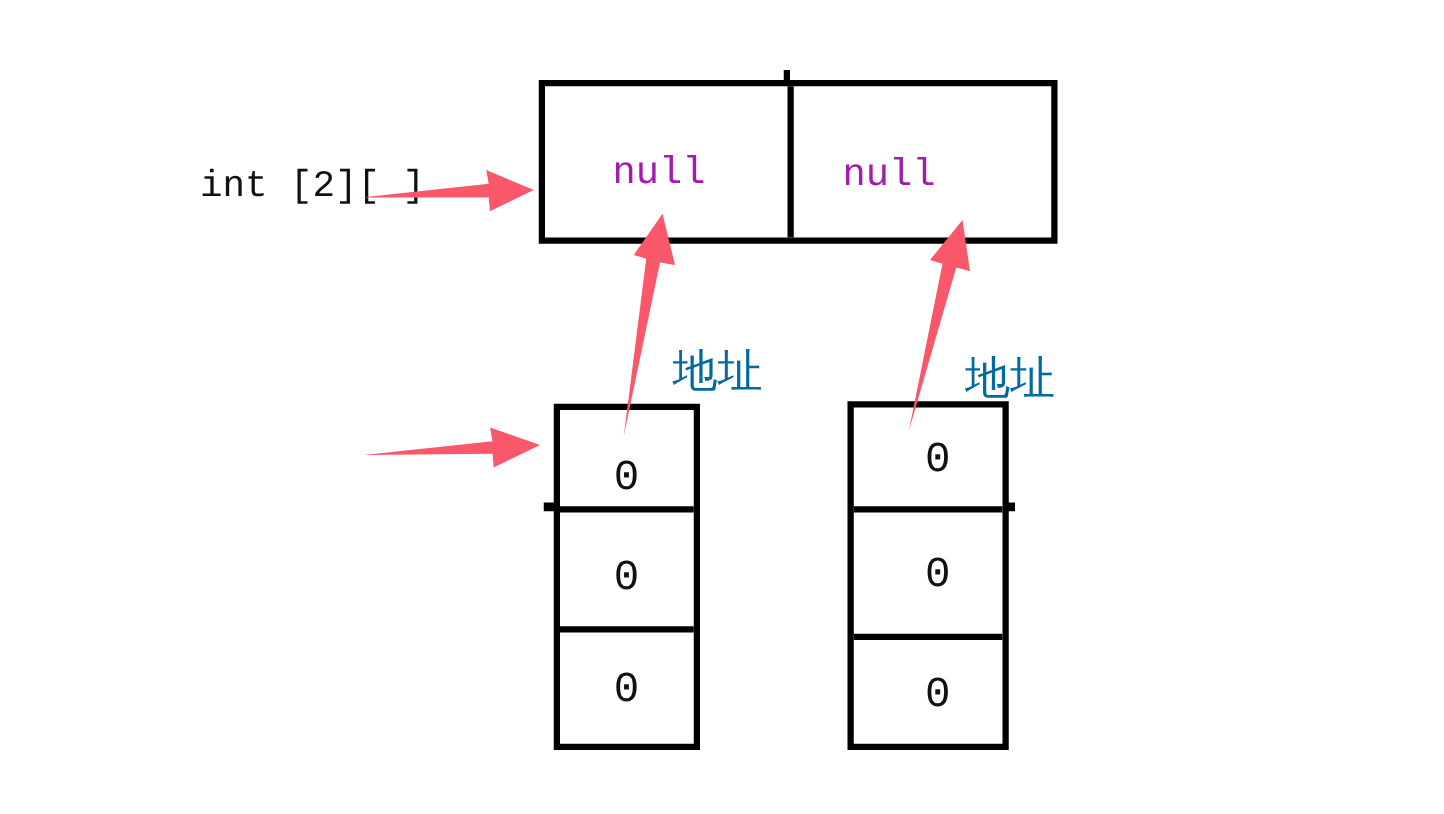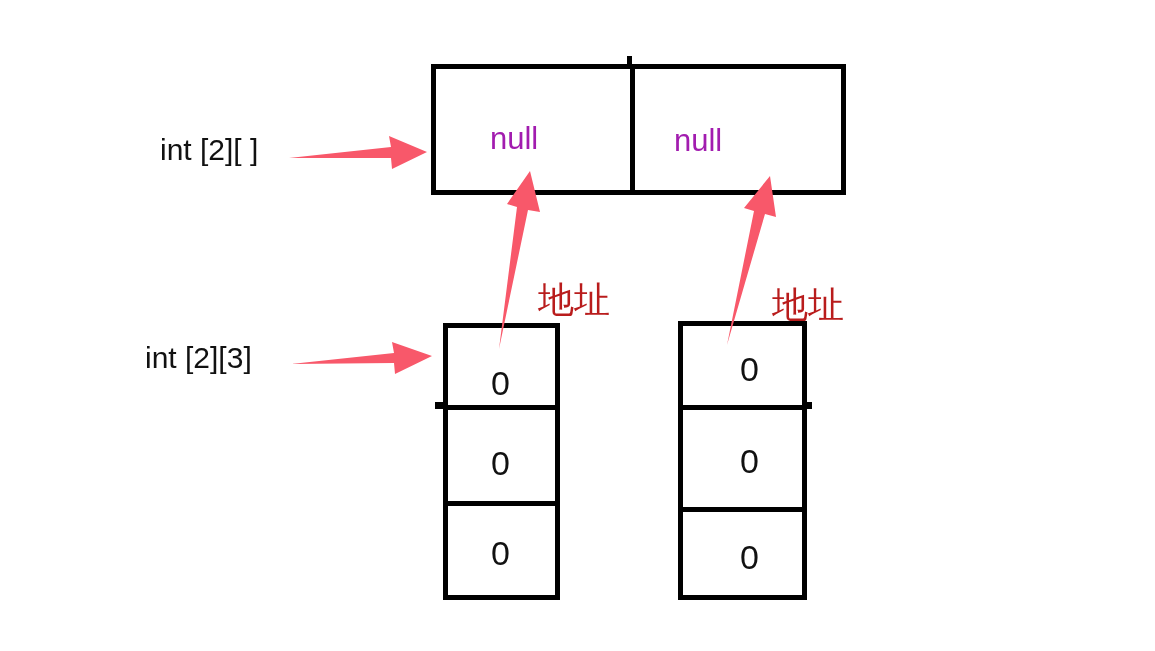--- a/index.html
+++ b/index.html
@@ -1,40 +1,39 @@
 <!DOCTYPE html>
 <html><head>
 <meta charset="utf-8">
 <style>
   html, body { margin:0; padding:0; }
   .canvas {
     position:relative; width:914px; height:651px; background:#ffffff;
-    font-family:Liberation Sans, sans-serif; overflow:hidden;
+    font-family:Liberation Mono, monospace; overflow:hidden;
   }
   .lbl {
     position:absolute; color:#111111; font-size:30px; line-height:34px; white-space:pre;
   }
   .box {
     position:absolute; border:5px solid #000000; box-sizing:border-box; background:#ffffff;
   }
   .vdiv { position:absolute; top:0; bottom:0; width:5px; background:#000000; }
   .hdiv { position:absolute; left:0; right:0; height:5px; background:#000000; }
   .nullval { position:absolute; color:#a21caf; font-size:31px; line-height:34px; }
   .zero { position:absolute; color:#111111; font-size:34px; line-height:34px; }
-  .addr { position:absolute; color:#b91c1c; font-size:36px; line-height:38px; white-space:pre; }
+  .addr { position:absolute; color:#0369a1; font-size:36px; line-height:38px; white-space:pre; }
   .notch { position:absolute; background:#000000; }
   .overlay { position:absolute; left:0; top:0; pointer-events:none; }
 </style>
 </head>
 <body>
 
 <div class="canvas">
 
   <div class="lbl" style="left:160px; top:133px;">int [2][ ]</div>
-  <div class="lbl" style="left:145px; top:341px;">int [2][3]</div>
 
   <div class="box" style="left:431px; top:64px; width:415px; height:131px;">
     <div class="vdiv" style="left:194px;"></div>
   </div>
   <div class="nullval" style="left:490px; top:122px;">null</div>
   <div class="nullval" style="left:674px; top:124px;">null</div>
   <div class="notch" style="left:627px; top:56px; width:5px; height:10px;"></div>
 
   <div class="box" style="left:443px; top:323px; width:117px; height:277px;">
     <div class="hdiv" style="top:77px;"></div>

